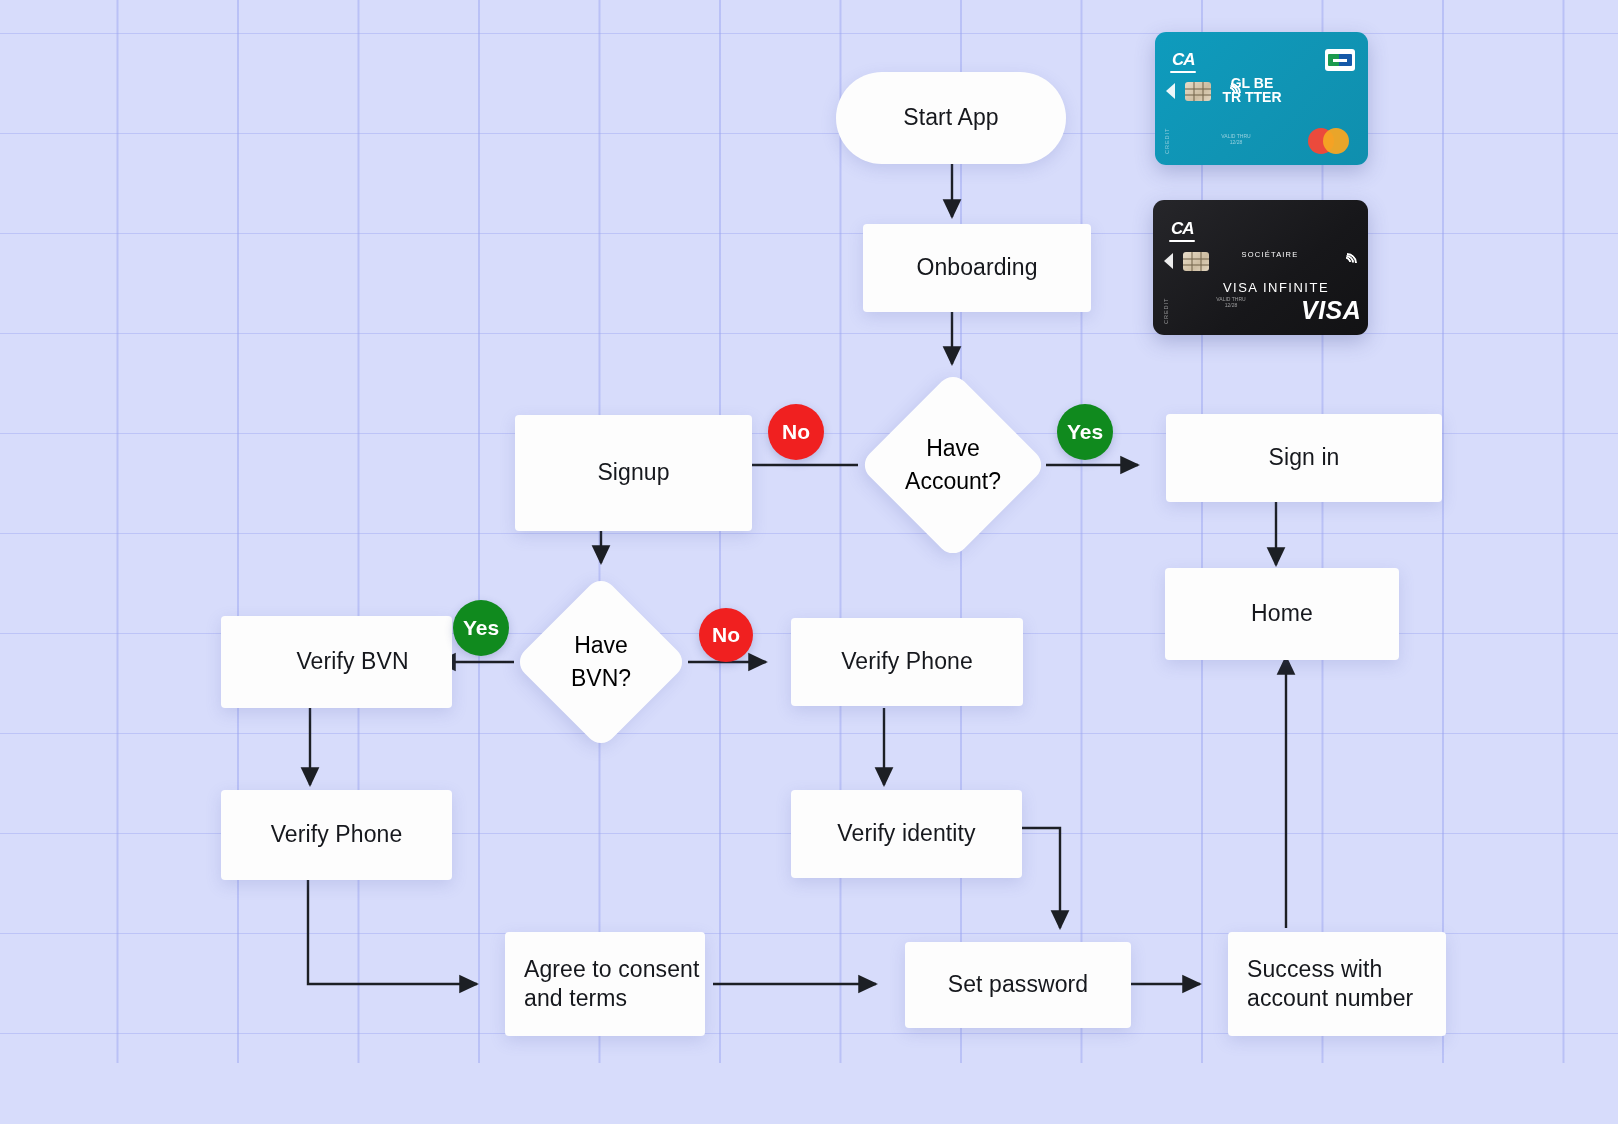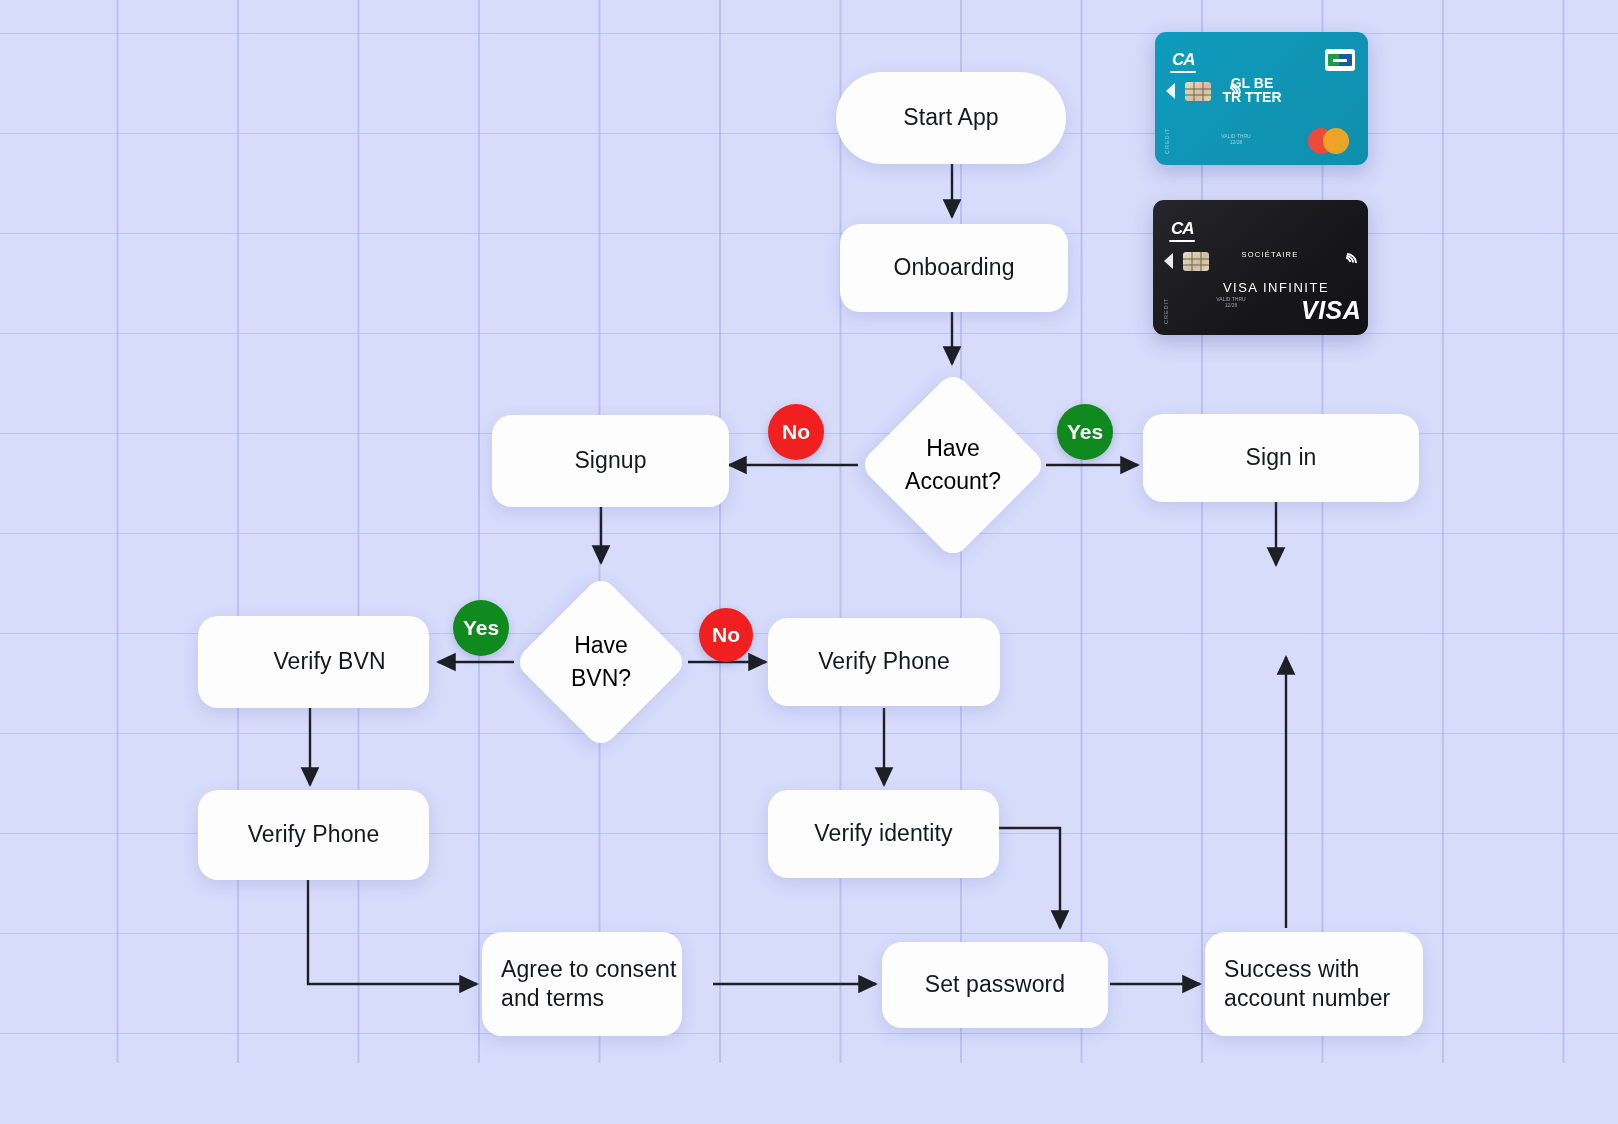--- a/index.html
+++ b/index.html
@@ -43,21 +43,21 @@
     display: flex;
     align-items: center;
     color: #16181d;
     font-size: 23px;
     letter-spacing: 0.1px;
     box-sizing: border-box;
     z-index: 3;
   }
   .node.center { justify-content: center; text-align: center; }
   .node.leftal { justify-content: flex-start; text-align: left; padding-left: 19px; }
-  .node.r-soft { border-radius: 20px; }
+  .node.r-soft { border-radius: 4px; margin-left: 23px; }
   .node.r-pill { border-radius: 46px; }
   .node .lbl { line-height: 1.28; }
 
   
   .diamond {
     position: absolute;
     z-index: 3;
   }
   .diamond .shape {
     position: absolute;
@@ -257,28 +257,31 @@
   </div>
 
   <div class="diamond" style="left:886px; top:398px; width:134px; height:134px;">
     <div class="shape"></div>
     <div class="lbl" style="width:190px; left:-28px;">
       <span>Have</span>
       <span>Account?</span>
     </div>
   </div>
 
-  <div class="node center r-soft" style="left:492px; top:415px; width:237px; height:92px;">
+  <div class="node center r-soft" style="left:492px; top:415px; width:237px; height:116px;">
     <span class="lbl">Signup</span>
   </div>
 
   <div class="node center r-soft" style="left:1143px; top:414px; width:276px; height:88px;">
     <span class="lbl">Sign in</span>
   </div>
 
+  <div class="node center r-soft" style="left:1142px; top:568px; width:234px; height:92px;">
+    <span class="lbl">Home</span>
+  </div>
 
   <div class="diamond" style="left:539px; top:600px; width:124px; height:124px;">
     <div class="shape"></div>
     <div class="lbl" style="width:180px; left:-28px;">
       <span>Have</span>
       <span>BVN?</span>
     </div>
   </div>
 
   <div class="node center r-soft" style="left:198px; top:616px; width:231px; height:92px;padding-left:32px;">

